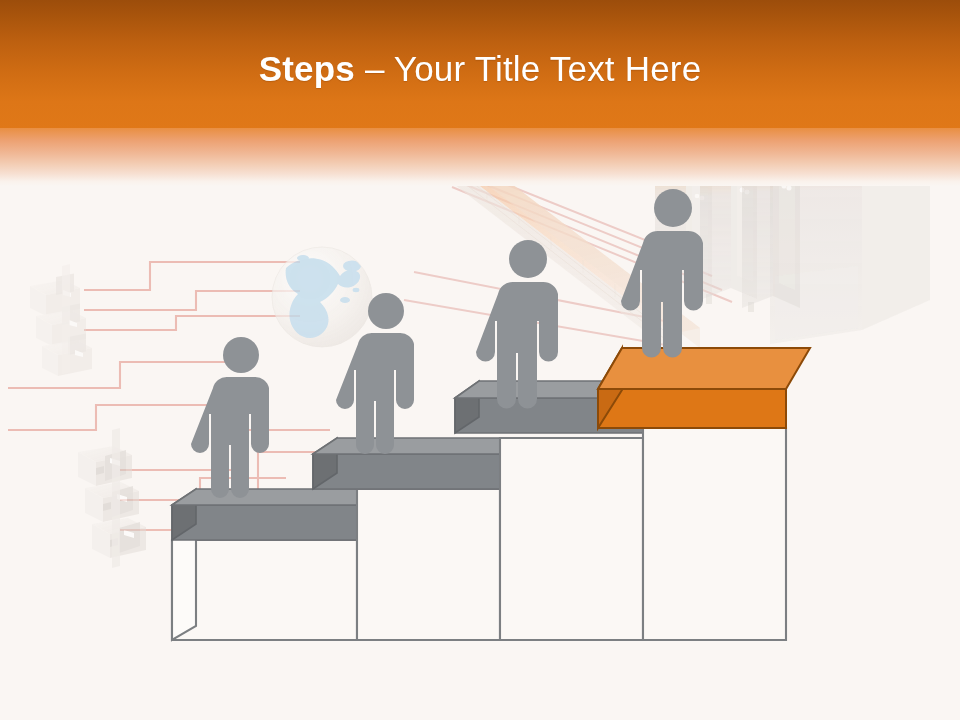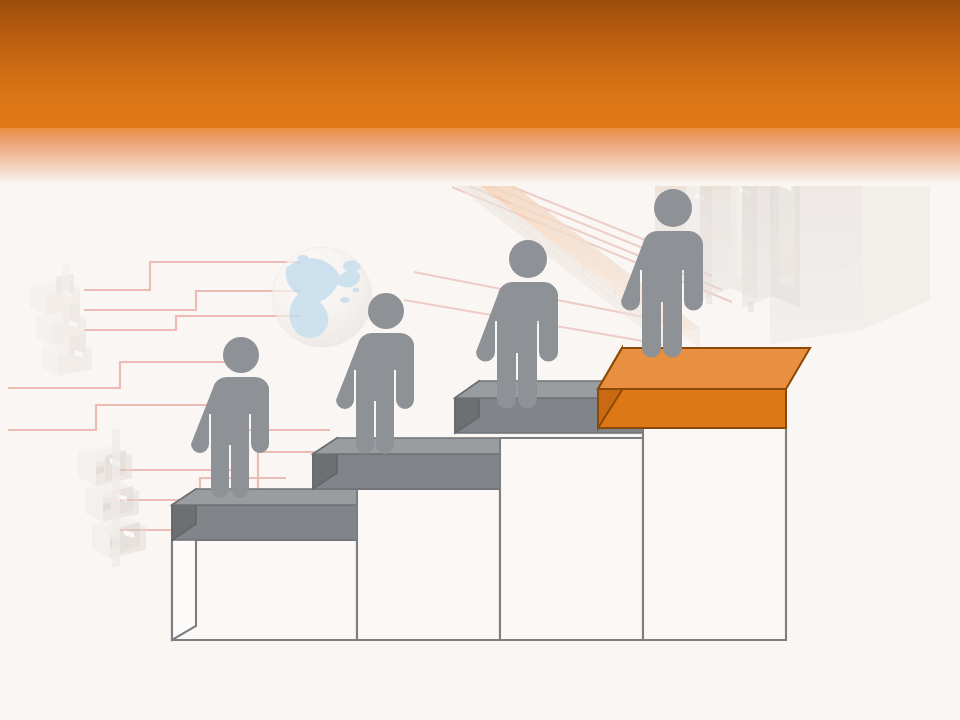--- a/index.html
+++ b/index.html
@@ -340,14 +340,17 @@
                v58 a9.5,9.5 0 0 1 -9.5,9.5 a9.5,9.5 0 0 1 -9.5,-9.5 v-31 h-2 v78
                a9.5,9.5 0 0 1 -9.5,9.5 a9.5,9.5 0 0 1 -9.5,-9.5 v-46 h-2 v46
                a9.5,9.5 0 0 1 -9.5,9.5 a9.5,9.5 0 0 1 -9.5,-9.5 v-78 h-2 v31
                a9.5,9.5 0 0 1 -9.5,9.5 a9.5,9.5 0 0 1 -9.5,-9.5 z"></path>
     </g>
   </svg>
 
   <div id="header-band"></div>
   <div id="header-fade"></div>
 
+  <div id="slide-title">
+    <span class="t-bold">Steps</span><span class="t-light"> – </span><span class="t-light">Your Title Text Here</span>
+  </div>
 
 </div>
 
 </body></html>

